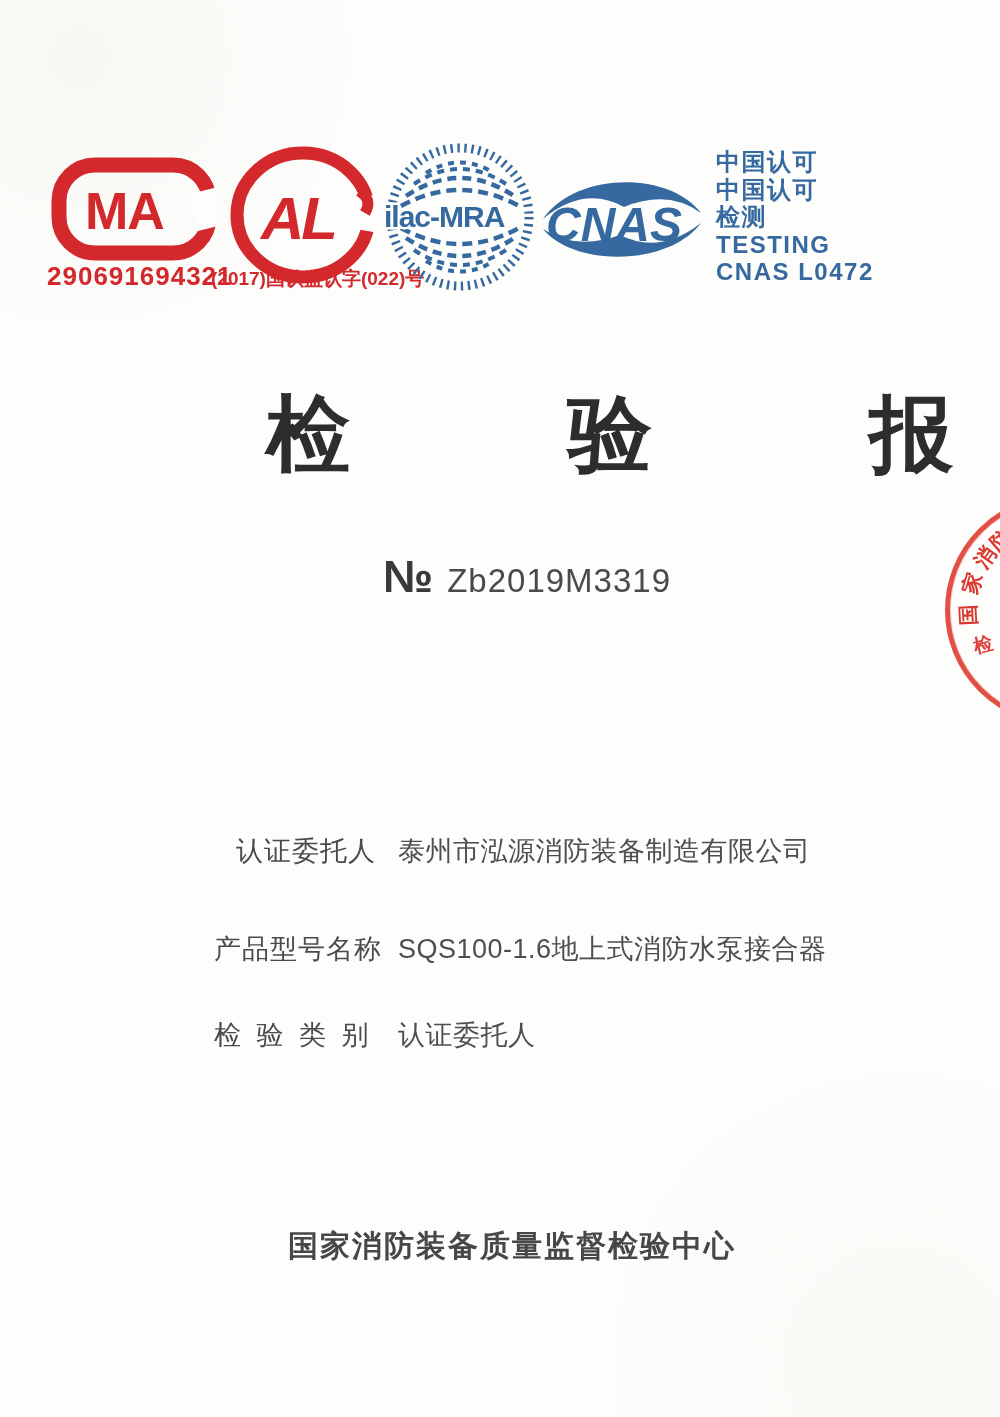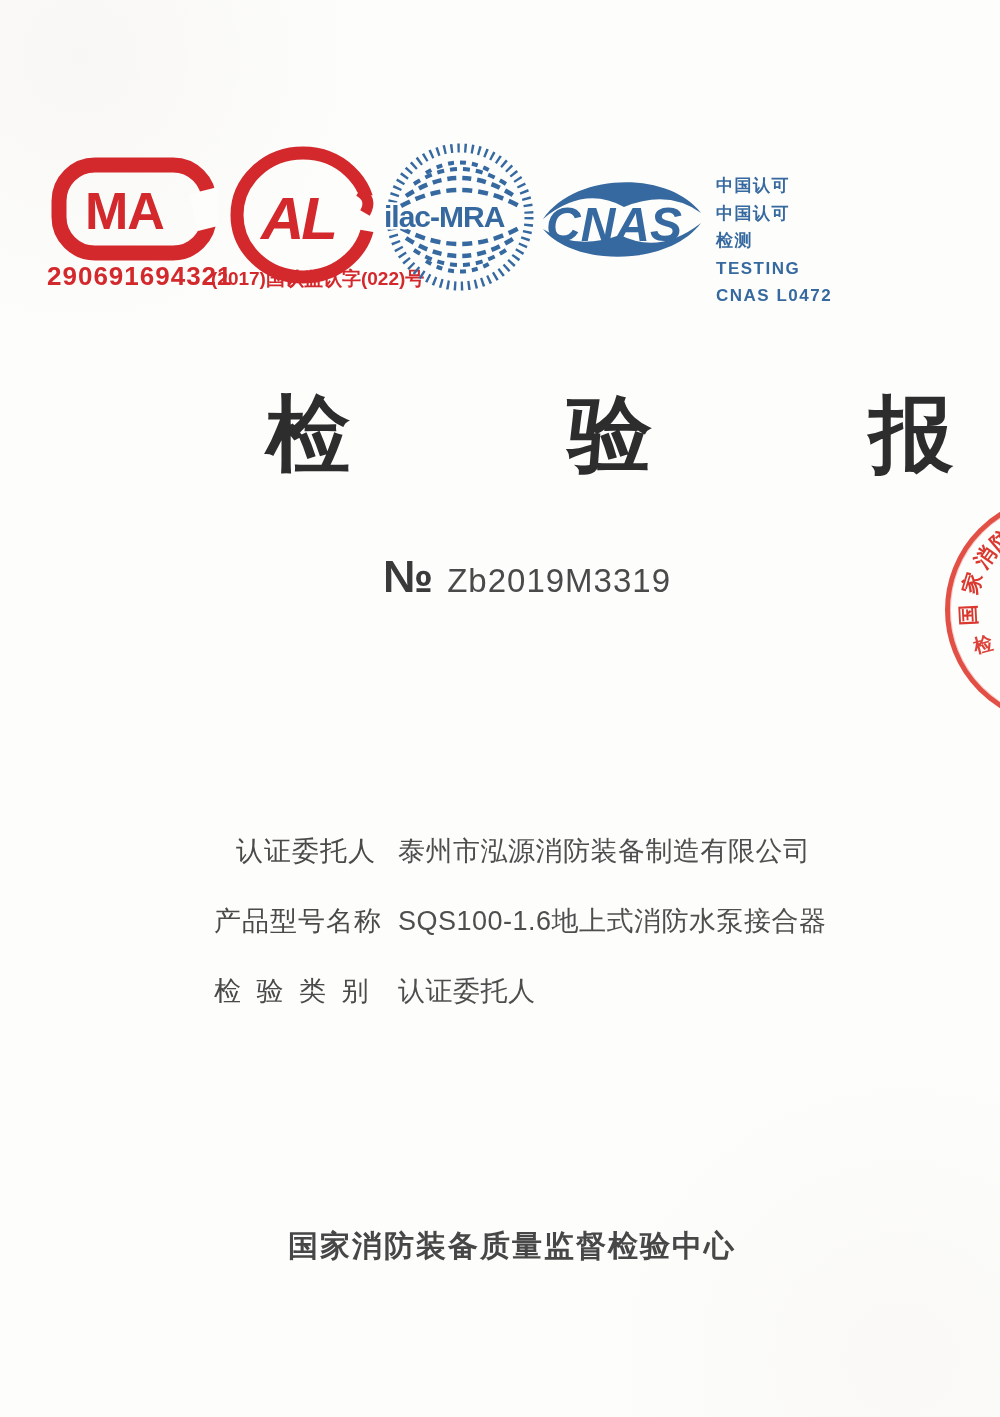--- a/index.html
+++ b/index.html
@@ -28,22 +28,22 @@
     color:#d3282c; font-weight:bold; font-size:26px; letter-spacing:1px;
     white-space:nowrap;
   }
   .approval-no {
     position:absolute; left:211px; top:266px;
     color:#d3282c; font-weight:bold; font-size:19px; letter-spacing:0px;
     white-space:nowrap;
   }
   .cnas-textblock {
     position:absolute; left:716px; top:148px;
-    color:#36699f; font-weight:bold; font-size:17px; line-height:27.5px;
-    letter-spacing:1.5px; white-space:nowrap;margin-top:24px;
+    color:#36699f; font-weight:bold; font-size:24px; line-height:27.5px;
+    letter-spacing:1.5px; white-space:nowrap;
   }
 
   
   .report-title {
     position:absolute; left:266px; top:378px;
     font-size:84px; font-weight:bold; color:#2d2d2d;
     letter-spacing:57px; white-space:pre;
   }
 
   
@@ -75,26 +75,26 @@
     position:absolute; left:38px; top:150px;
     color:rgba(216,45,36,.9); font-size:19px; font-weight:bold;
     transform:translate(-50%,-50%) rotate(-15deg);
   }
 
   
   .field-row {
     position:absolute; left:214px; white-space:nowrap;
     font-size:27px; color:#4b4b4b;
   }
-  #field-0 { top:833px;text-align:center; } #field-1 { top:903px; } #field-2 { top:973px; }
+  #field-0 { top:833px;text-align:center; } #field-1 { top:931px; } #field-2 { top:973px; }
   .field-label {
     display:inline-block; width:184px; white-space:pre;
     color:#4a4a4a; letter-spacing:1px;
   }
-  #field-2 .field-label { letter-spacing:4px; }
+  #field-2 .field-label { letter-spacing:4px;margin-top:44px; }
   .field-value { color:#4e4e4e; letter-spacing:0.5px; }
 
   
   .footer-org {
     position:absolute; left:0; top:1226px; width:100%;
     text-align:center; transform:translateX(12px);
     font-size:30px; font-weight:600; color:#474747; letter-spacing:2px;
   }
 </style>
 </head>

